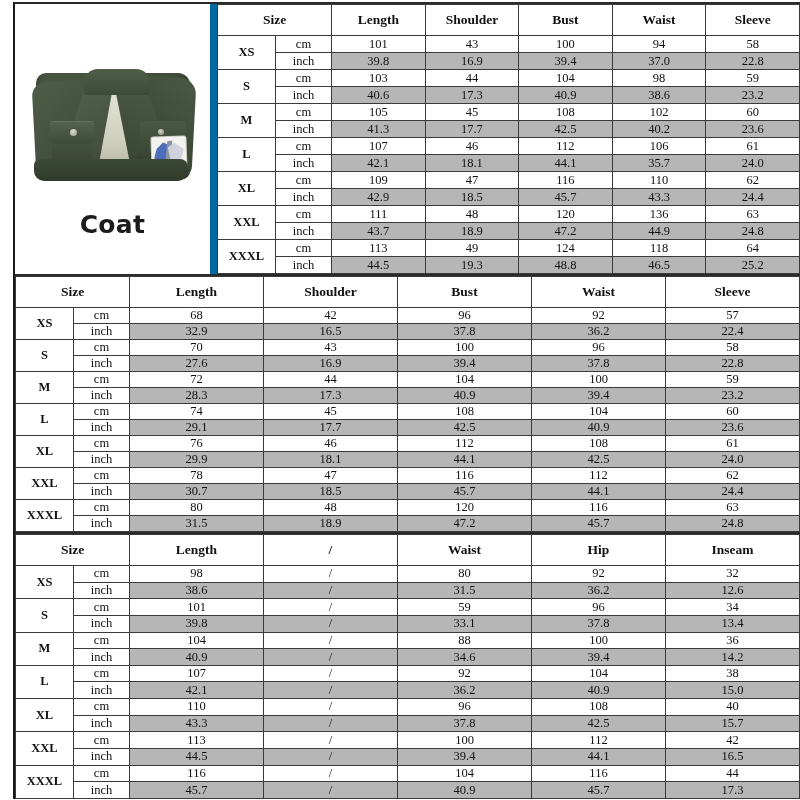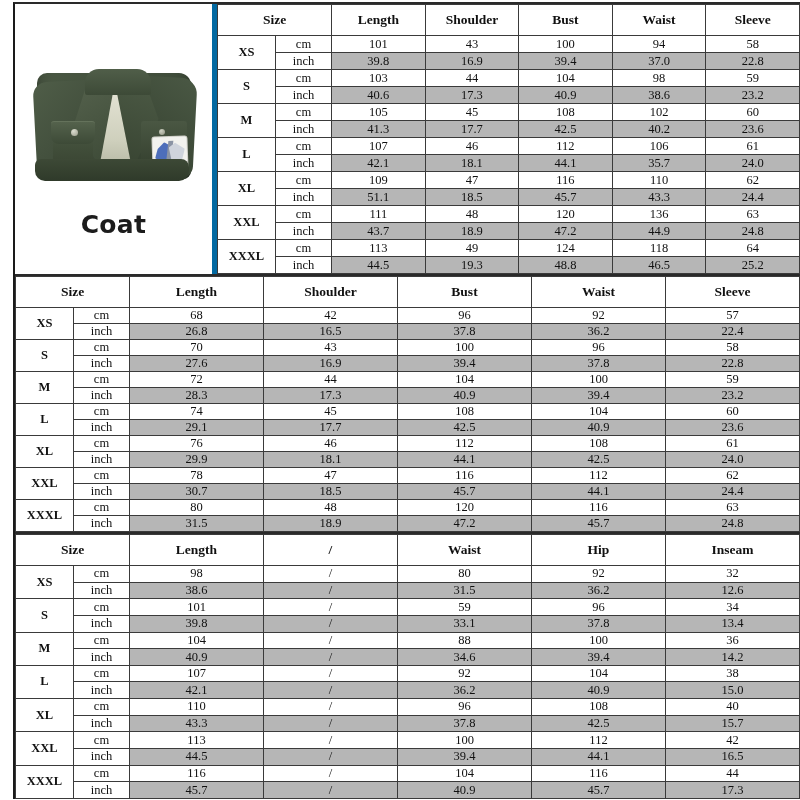--- a/index.html
+++ b/index.html
@@ -44,21 +44,21 @@
   }
   .section.sec-0 { height: 272px; }
   .section.sec-1 { height: 258px; }
   .section.sec-2 { height: 265px; border-bottom: none; }
 
   
   .product-panel {
     width: 202px;
     flex: 0 0 202px;
     box-sizing: border-box;
-    border-right: 5px solid #0369a1;
+    border-right: 7px solid #0369a1;
     position: relative;
     display: flex;
     flex-direction: column;
     align-items: center;
     justify-content: center;
     background: #fff;
     overflow: hidden;
   }
   .product-art {
     width: 178px;
@@ -556,21 +556,21 @@
               <td class="sizecell" rowspan="2">XL</td>
               <td class="unitcell">cm</td>
               <td class="val">109</td>
               <td class="val">47</td>
               <td class="val">116</td>
               <td class="val">110</td>
               <td class="val">62</td>
             </tr>
             <tr class="inchrow">
               <td class="unitcell">inch</td>
-              <td class="val">51.1</td>
+              <td class="val">42.9</td>
               <td class="val">18.5</td>
               <td class="val">45.7</td>
               <td class="val">43.3</td>
               <td class="val">24.4</td>
             </tr>
 
             <tr class="cmrow">
               <td class="sizecell" rowspan="2">XXL</td>
               <td class="unitcell">cm</td>
               <td class="val">111</td>
@@ -638,21 +638,21 @@
               <td class="sizecell" rowspan="2">XS</td>
               <td class="unitcell">cm</td>
               <td class="val">68</td>
               <td class="val">42</td>
               <td class="val">96</td>
               <td class="val">92</td>
               <td class="val">57</td>
             </tr>
             <tr class="inchrow">
               <td class="unitcell">inch</td>
-              <td class="val">26.8</td>
+              <td class="val">32.9</td>
               <td class="val">16.5</td>
               <td class="val">37.8</td>
               <td class="val">36.2</td>
               <td class="val">22.4</td>
             </tr>
 
             <tr class="cmrow">
               <td class="sizecell" rowspan="2">S</td>
               <td class="unitcell">cm</td>
               <td class="val">70</td>

